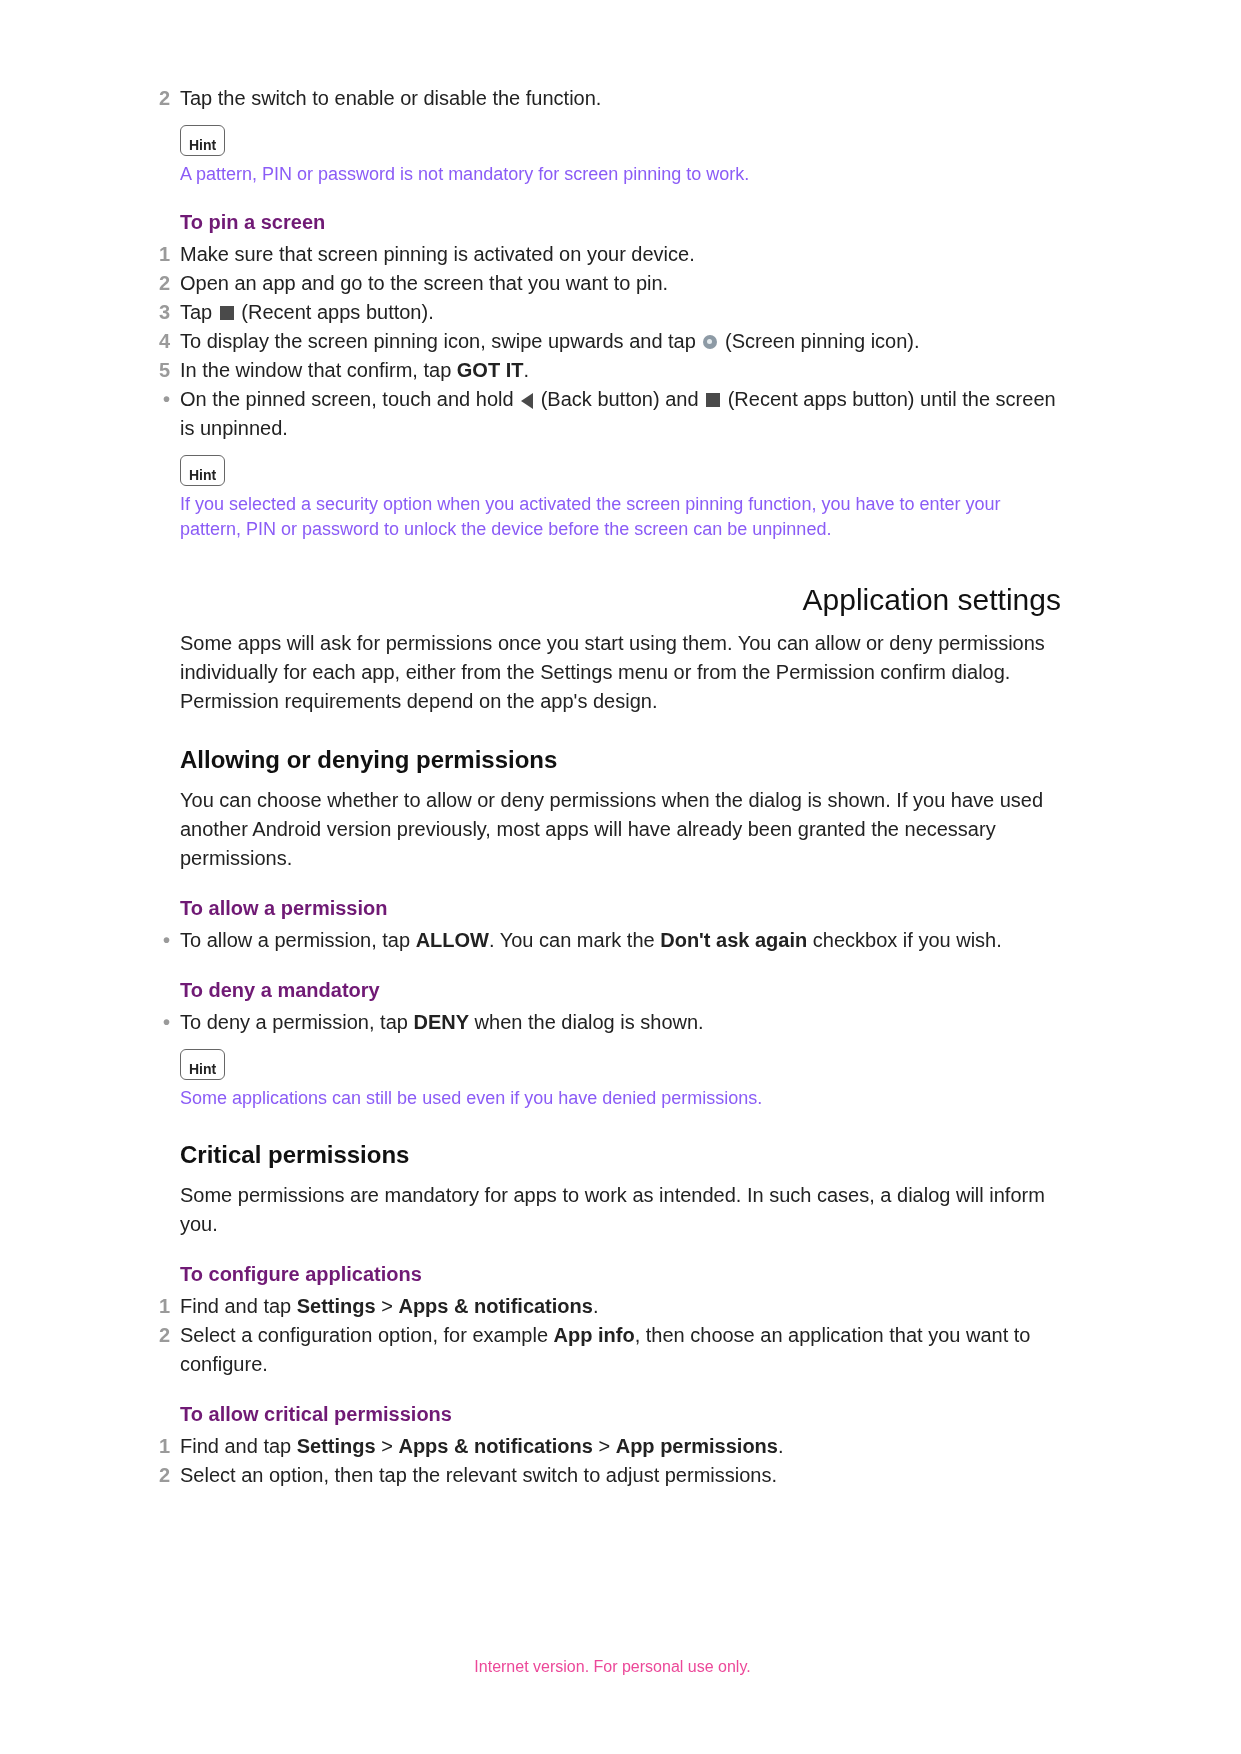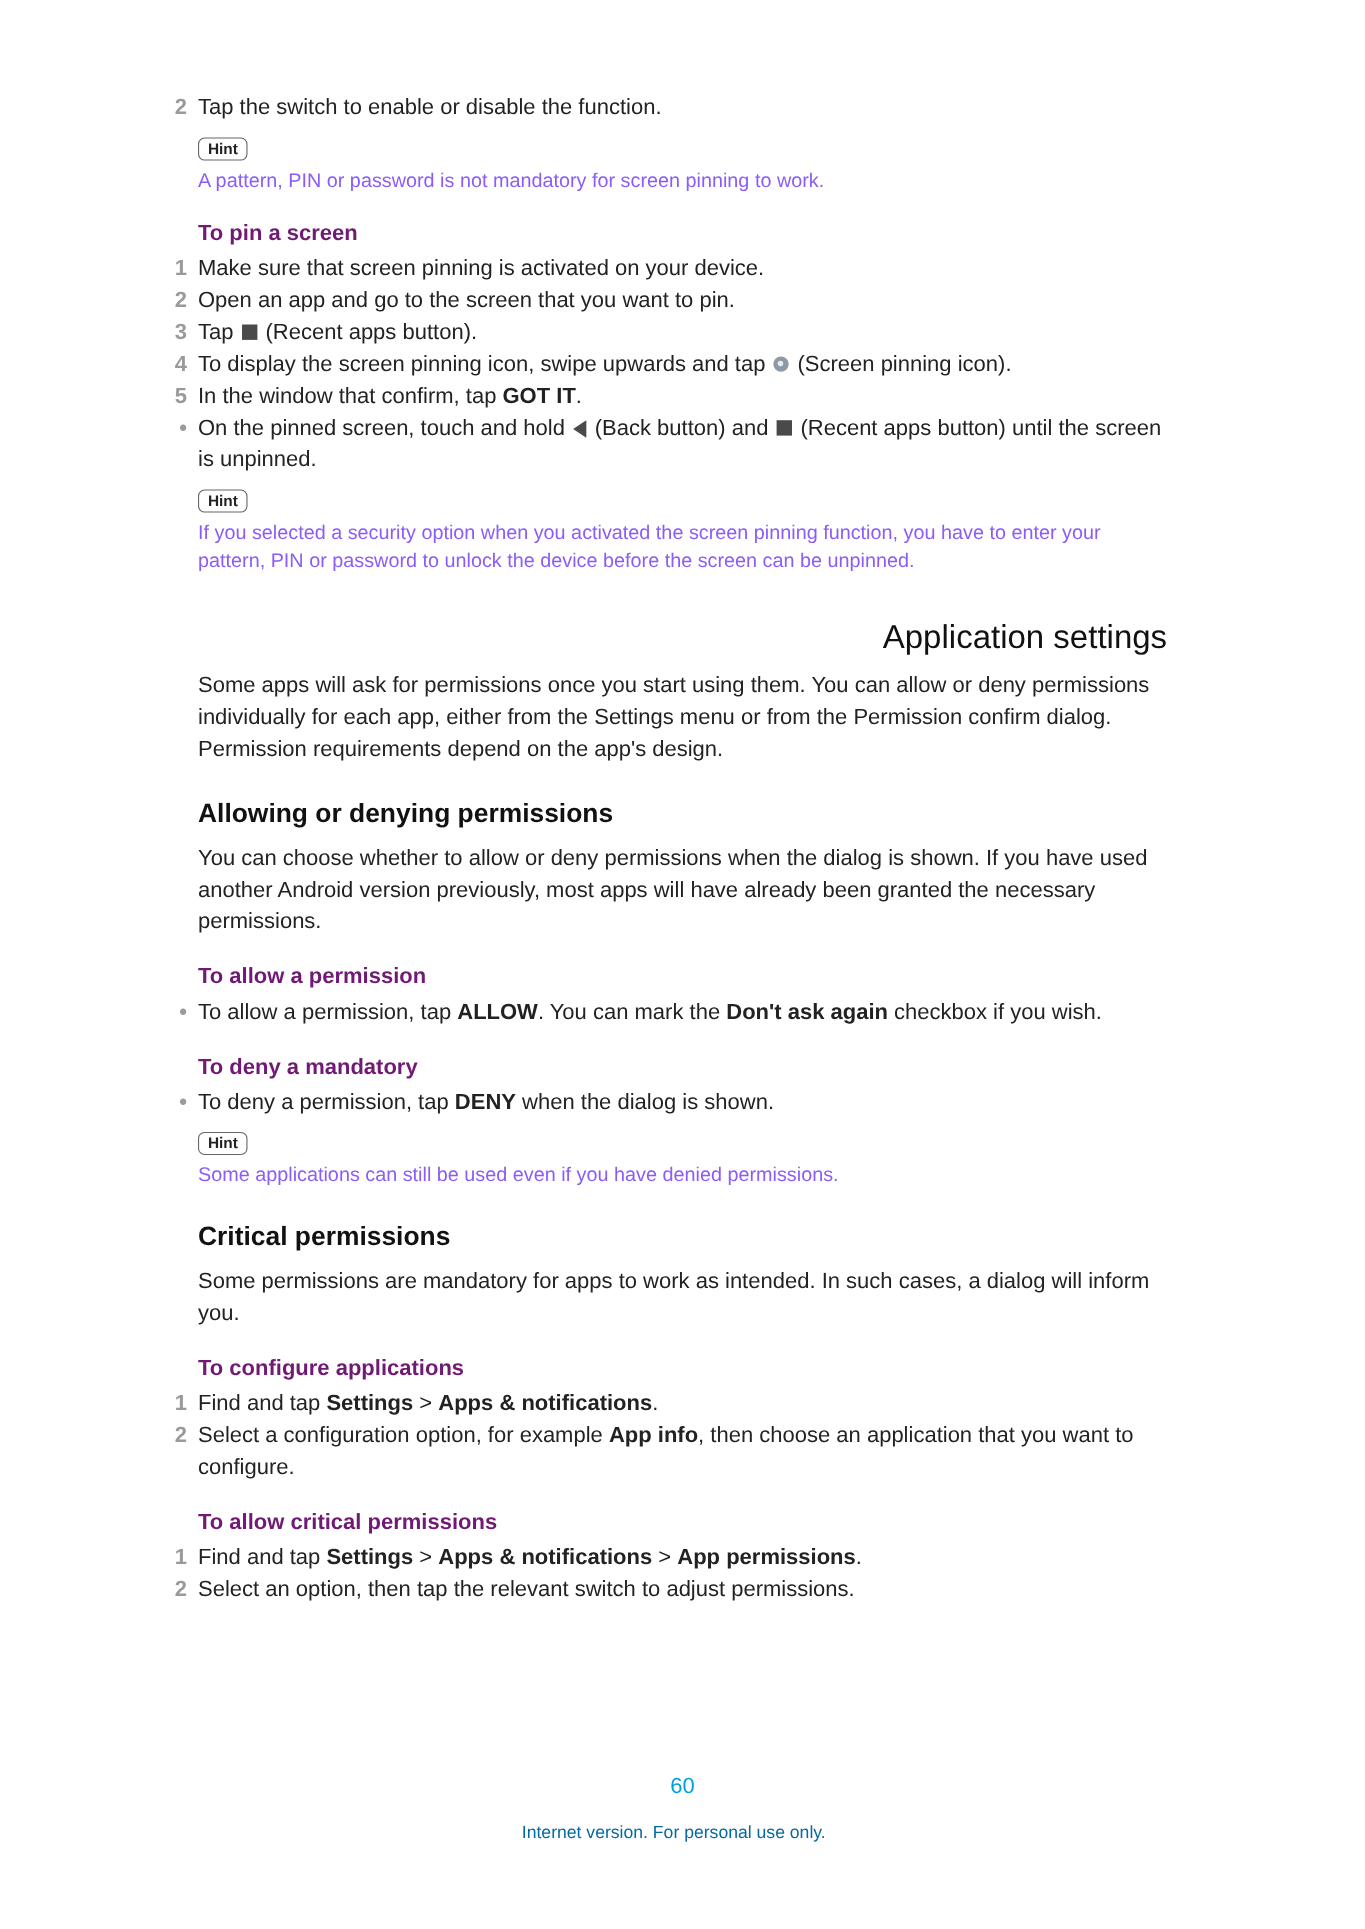--- a/index.html
+++ b/index.html
@@ -50,21 +50,21 @@
     padding-right: 10px;
     font-size: 20px;
     line-height: 1.45;
   }
   .hint-badge {
     display: inline-block;
     border: 1px solid #666;
     border-radius: 6px;
     font-size: 14px;
     font-weight: 700;
-    padding: 1px 8px 2px 8px;
+    padding: 11px 8px 2px 8px;
     margin-bottom: 6px;
   }
   .hint-block {
     margin-left: 0;
     font-size: 18px;
     color: #8b5cf6;
     line-height: 1.4;
   }
   .blue-sub {
     color: #701a75;
@@ -133,21 +133,21 @@
     bottom: 118px;
     text-align: center;
     color: #009fe3;
     font-size: 20px;
   }
   .footer-text {
     position: absolute;
     left: 0; right: 16px;
     bottom: 78px;
     text-align: center;
-    color: #0369a1;
+    color: #ec4899;
     font-size: 16px;
   }
   .step-wrap { margin-left: -40px; } 
   .hint-wrap { margin-top: 12px; }
 </style>
 </head>
 <body>
 
 <div class="page">
 
@@ -264,15 +264,14 @@
       <span class="txt">
         <span>Find and tap </span><span class="b">Settings</span><span> &gt; </span><span class="b">Apps &amp; notifications</span><span> &gt; </span><span class="b">App permissions</span><span>.</span>
       </span>
     </div>
     <div class="ol-item">
       <span class="num">2</span>
       <span class="txt">Select an option, then tap the relevant switch to adjust permissions.</span>
     </div>
   </div>
 
-  <div class="page-num">60</div>
   <div class="footer-text">Internet version. For personal use only.</div>
 </div>
 
 </body></html>

